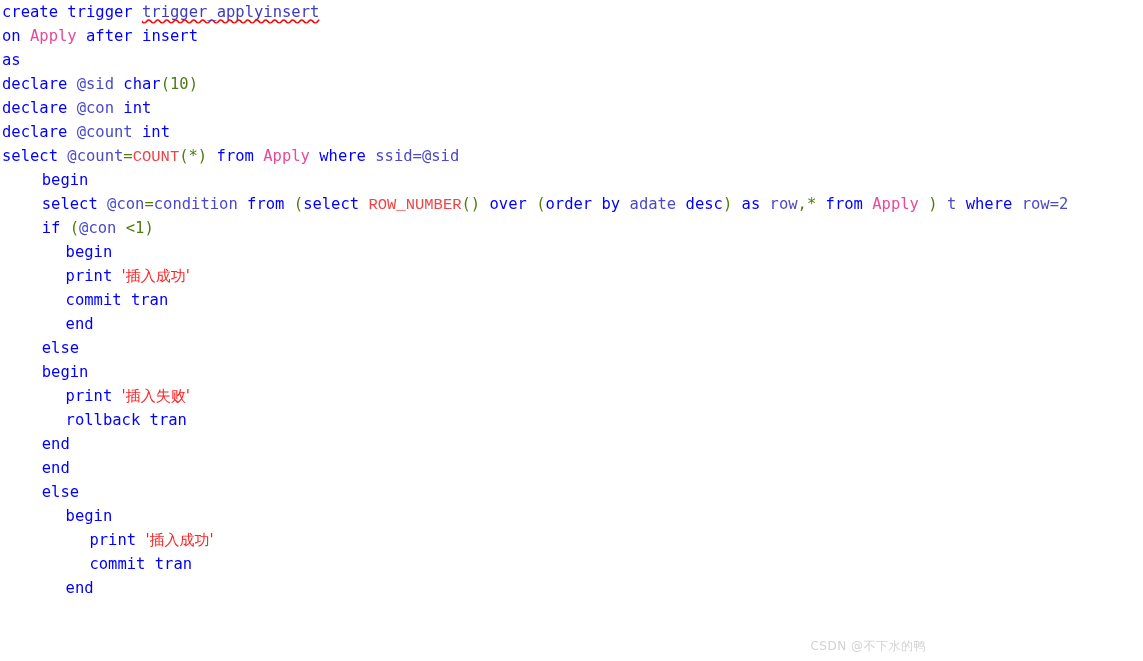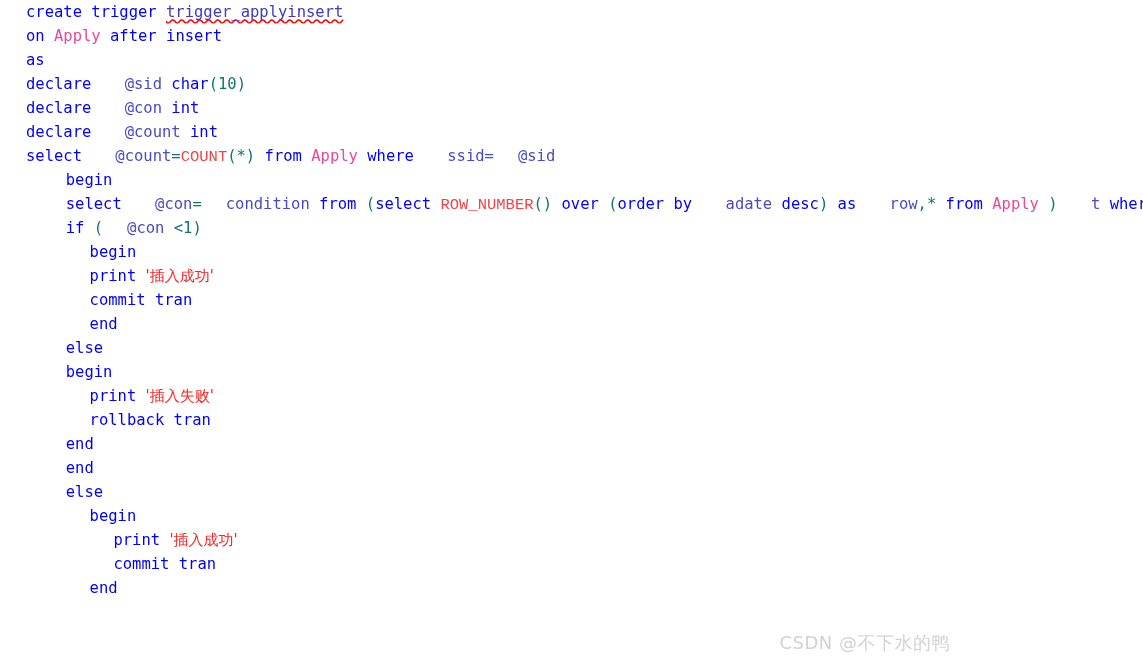--- a/index.html
+++ b/index.html
@@ -12,21 +12,20 @@
     height: 661px;
     overflow: hidden;
     font-family: "Liberation Serif", "DejaVu Serif", serif;
   }
 
   #editor {
     position: relative;
     width: 936px;
     height: 661px;
     background: #ffffff;
-    padding-left: 24px;
   }
 
   .code-line {
     position: relative;
     height: 24px;
     line-height: 24px;
     white-space: pre;
     font-family: "DejaVu Sans Mono", "Liberation Mono", monospace;
     font-size: 15.5px;
     letter-spacing: 0px;
@@ -41,23 +40,23 @@
     border-top: 1px solid #e2e2ea;
     border-bottom: 1px solid #e2e2ea;
     height: 24px;
     line-height: 22px;
   }
 
   
   .kw    { color: #0000ff; }            
   .fn    { color: #ef4444; font-family: Liberation Mono, monospace; }            
   .id    { color: #ec4899; }            
-  .pl    { color: #0f766e; margin-top: 8px; }            
+  .pl    { color: #4d7c0f; margin-top: 8px; }            
   .str   { color: #ff2020; }            
-  .var   { color: #4a4ac8; margin-left: 24px; }            
+  .var   { color: #4a4ac8; }            
 
   
   .squiggle {
     color: #3b3bc4;
     text-decoration: underline wavy #ff0000;
     text-decoration-skip-ink: none;
     text-underline-offset: 1px;
   }
 
   .caret {
@@ -72,21 +71,21 @@
   .cjk {
     font-family: "DejaVu Sans", "Liberation Sans", sans-serif;
     font-size: 15px;
   }
 
   #watermark {
     position: absolute;
     right: 10px;
     bottom: 6px;
     font-family: "DejaVu Sans", "Liberation Sans", sans-serif;
-    font-size: 18px;
+    font-size: 12px;
     color: #d2d2d2;
     letter-spacing: 0.5px;
     user-select: none;
     white-space: nowrap;
   }
 </style>
 </head>
 <body>
 
 <div id="editor">

